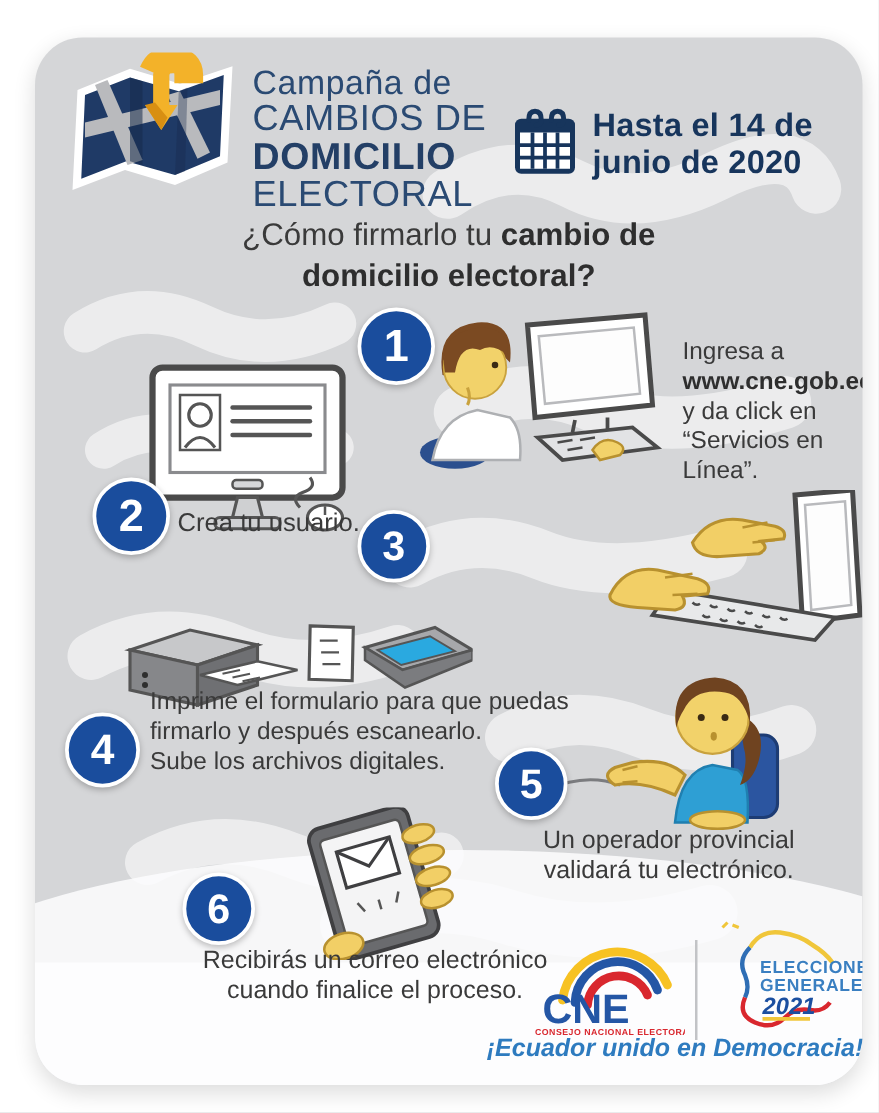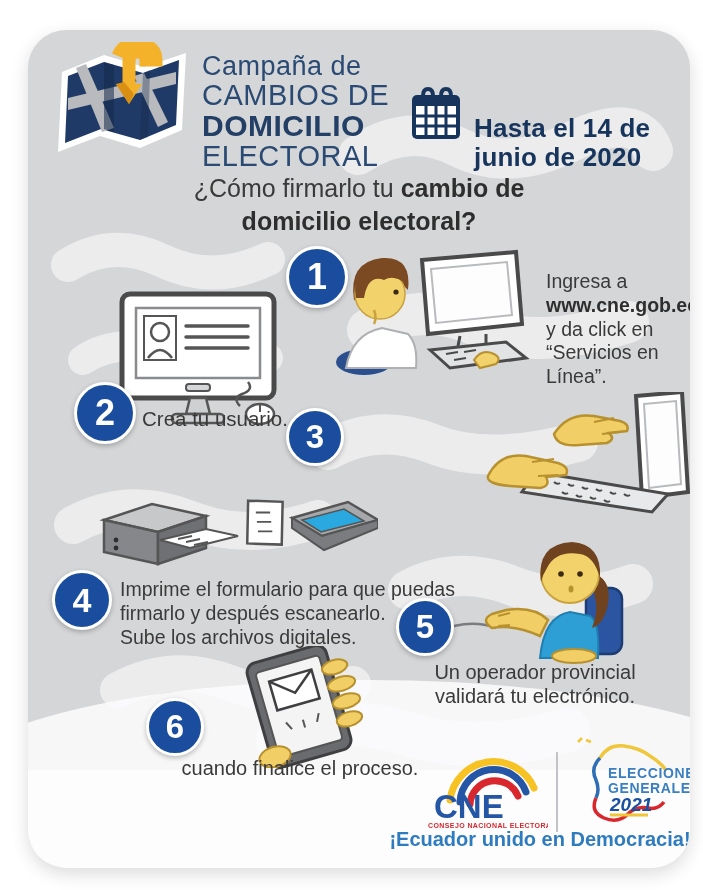--- a/index.html
+++ b/index.html
@@ -18,38 +18,38 @@
     box-shadow:0 6px 18px rgba(0,0,0,.14);
   }
   .bg-swirls{position:absolute;left:0;top:0;width:662px;height:838px;}
   .abs{position:absolute;}
   
   .title-block{left:174px;top:22px;color:var(--navy_title);line-height:1.04;}
   .t-reg{font-size:27px;letter-spacing:.5px;}
   .t-caps{font-size:29px;letter-spacing:.5px;}
   .t-bold{font-size:30px;font-weight:800;letter-spacing:.5px;color:#233f66;}
   .deadline{left:382px;top:56px;display:flex;gap:12px;align-items:flex-start;}
-  .deadline-text{color:var(--navy_dark);font-size:26px;font-weight:800;line-height:1.12;letter-spacing:.2px;margin-top:28px;}
+  .deadline-text{color:var(--navy_dark);font-size:26px;font-weight:800;line-height:1.12;letter-spacing:.2px;}
   
   .question{left:0;top:142px;width:662px;text-align:center;color:var(--text_dark);
     font-size:25px;line-height:1.3;}
   .question b{font-weight:800;color:#2e2e2e;}
   
   .circle{
     width:62px;height:62px;border-radius:50%;background:var(--step_circle);
     border:3px solid #ffffff;color:#fff;font-size:36px;font-weight:800;
     display:flex;align-items:center;justify-content:center;
     box-shadow:0 2px 5px rgba(0,0,0,.25);
   }
   .step-text{color:var(--text_dark);font-size:19.5px;line-height:1.22;}
   .step-text .bold{font-weight:800;color:#2e2e2e;}
   
   .divider{left:528px;top:722px;width:2px;height:80px;background:#c2c3c6;}
   .slogan{left:352px;top:798px;width:320px;text-align:center;color:var(--slogan_blue);
-    font-size:20px;font-weight:700;}
+    font-size:20px;font-weight:700;font-style:italic;}
 </style>
 </head>
 <body>
 
 <div class="card">
 
   <svg class="bg-swirls" viewBox="0 0 662 838">
     <g stroke="#ffffff" stroke-opacity="0.55" fill="none" stroke-linecap="round" stroke-linejoin="round">
       <path d="M330,125 q50,-34 100,-8 t115,-6 t80,10" stroke-width="40"></path>
       <path d="M40,235 q45,-28 95,-4 t105,-2" stroke-width="34"></path>
@@ -212,21 +212,21 @@
           <line x1="174" y1="36" x2="188" y2="33"></line>
         </g>
     </g>
     <polygon points="206,22 262,6 292,24 236,40" fill="#a7a8ab" stroke="#555" stroke-width="2.5"></polygon>
     <polygon points="216,24 258,13 278,25 235,36" fill="#2aa9e0" stroke="#555" stroke-width="1.5"></polygon>
     <polygon points="206,22 236,40 292,24 292,32 238,54 206,32" fill="#7b7c7f" stroke="#555" stroke-width="2"></polygon>
   </svg>
   <div class="abs circle" style="left:24px;top:540px;width:60px;height:60px;font-size:34px">
     <span>4</span>
   </div>
-  <div class="abs step-text" style="left:92px;top:548px">
+  <div class="abs step-text" style="left:92px;top:520px">
     <div>Imprime el formulario para que puedas</div>
     <div>firmarlo y después escanearlo.</div>
     <div>Sube los archivos digitales.</div>
   </div>
 
   <svg class="abs" style="left:400px;top:506px" width="215" height="130" viewBox="0 0 215 130">
     <path d="M10,96 q30,-14 58,-4" stroke="#7b7c7f" stroke-width="2.5" fill="none"></path>
     <rect x="158" y="52" width="36" height="66" rx="11" fill="#2b55a0" stroke="#1d3c74" stroke-width="2.5"></rect>
     <path d="M112,122 Q116,80 142,76 L162,80 Q172,86 170,122 Z" fill="#2e9fd4" stroke="#1f7fb0" stroke-width="2"></path>
     <path d="M64,92 q-12,-8 0,-14 l14,-4 q28,-4 42,10 l-8,16 q-26,-12 -48,-8 Z" fill="#f2cf66" stroke="#b8912f" stroke-width="2.5"></path>
@@ -262,20 +262,21 @@
           <line x1="96" y1="72" x2="92" y2="80"></line>
         </g>
       <ellipse cx="124" cy="32" rx="13" ry="7" fill="#f2cf66" stroke="#b8912f" stroke-width="2"></ellipse>
       <ellipse cx="126" cy="50" rx="14" ry="7" fill="#f2cf66" stroke="#b8912f" stroke-width="2"></ellipse>
       <ellipse cx="126" cy="68" rx="14" ry="7" fill="#f2cf66" stroke="#b8912f" stroke-width="2"></ellipse>
       <ellipse cx="124" cy="86" rx="13" ry="7" fill="#f2cf66" stroke="#b8912f" stroke-width="2"></ellipse>
       <ellipse cx="42" cy="102" rx="16" ry="10" fill="#f2cf66" stroke="#b8912f" stroke-width="2"></ellipse>
     </g>
   </svg>
   <div class="abs step-text" style="left:92px;top:726px;width:360px;text-align:center;font-size:20px">
+    <div>Recibirás un correo electrónico</div>
     <div>cuando finalice el proceso.</div>
   </div>
 
   <svg class="abs" style="left:398px;top:712px" width="122" height="88" viewBox="0 0 122 88">
     <path d="M24,58 A44,44 0 0 1 108,46" fill="none" stroke="#f7c223" stroke-width="7" stroke-linecap="round"></path>
     <path d="M34,60 A34,34 0 0 1 100,50" fill="none" stroke="#2456a5" stroke-width="7" stroke-linecap="round"></path>
     <path d="M44,62 A25,25 0 0 1 92,54" fill="none" stroke="#d9272e" stroke-width="7" stroke-linecap="round"></path>
     <text x="8" y="76" font-size="33" font-weight="800" fill="#2456a5" font-family="Liberation Sans, sans-serif">CNE</text>
     <text x="2" y="86" font-size="7" font-weight="700" fill="#d9272e" letter-spacing="0.4" font-family="Liberation Sans, sans-serif">CONSEJO NACIONAL ELECTORAL</text>
   </svg>

